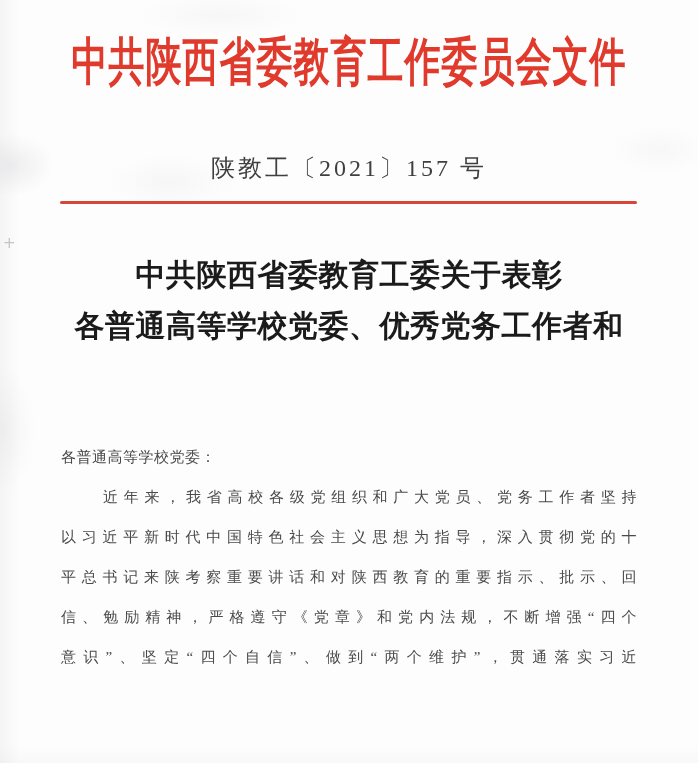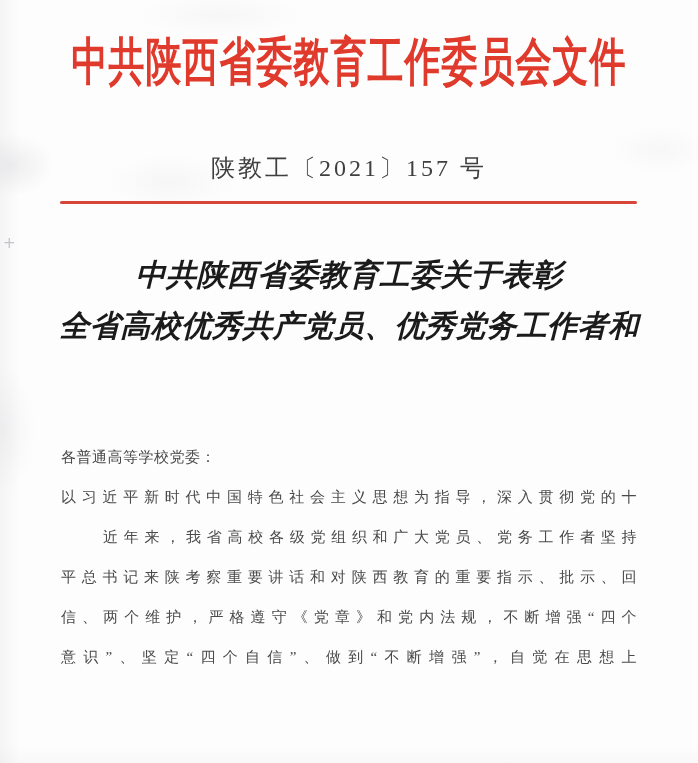--- a/index.html
+++ b/index.html
@@ -61,21 +61,20 @@
     position: absolute;
     top: 249px;
     left: 0;
     width: 100%;
     text-align: center;
     font-size: 30px;
     font-weight: 700;
     line-height: 51px;
     color: #1b1b1b;
     letter-spacing: 0.5px;
-    font-style: italic;
   }
   .doc-body {
     position: absolute;
     top: 437px;
     left: 61px;
     width: 576px;
     font-size: 15px;
     line-height: 40px;
     color: #4a4a4a;
     letter-spacing: 0.5px;
@@ -105,27 +104,27 @@
 <div class="page">
 
   <div class="red-header">中共陕西省委教育工作委员会文件</div>
 
   <div class="doc-number">陕教工〔2021〕157 号</div>
 
   <div class="red-divider"></div>
 
   <div class="doc-title">
     <div>中共陕西省委教育工委关于表彰</div>
-    <div>全省高校优秀共产党员、优秀党务工作者和</div>
+    <div>各普通高等学校党委、优秀党务工作者和</div>
   </div>
 
   <div class="doc-body">
     <div class="salutation">各普通高等学校党委：</div>
+    <div class="body-line indent">近年来，我省高校各级党组织和广大党员、党务工作者坚持</div>
     <div class="body-line">以习近平新时代中国特色社会主义思想为指导，深入贯彻党的十</div>
-    <div class="body-line indent">近年来，我省高校各级党组织和广大党员、党务工作者坚持</div>
     <div class="body-line">平总书记来陕考察重要讲话和对陕西教育的重要指示、批示、回</div>
-    <div class="body-line">信、两个维护，严格遵守《党章》和党内法规，不断增强“四个</div>
-    <div class="body-line">意识”、坚定“四个自信”、做到“不断增强”，自觉在思想上</div>
+    <div class="body-line">信、勉励精神，严格遵守《党章》和党内法规，不断增强“四个</div>
+    <div class="body-line">意识”、坚定“四个自信”、做到“两个维护”，贯通落实习近</div>
   </div>
 
   <div class="plus-mark">+</div>
 
 </div>
 
 </body></html>

